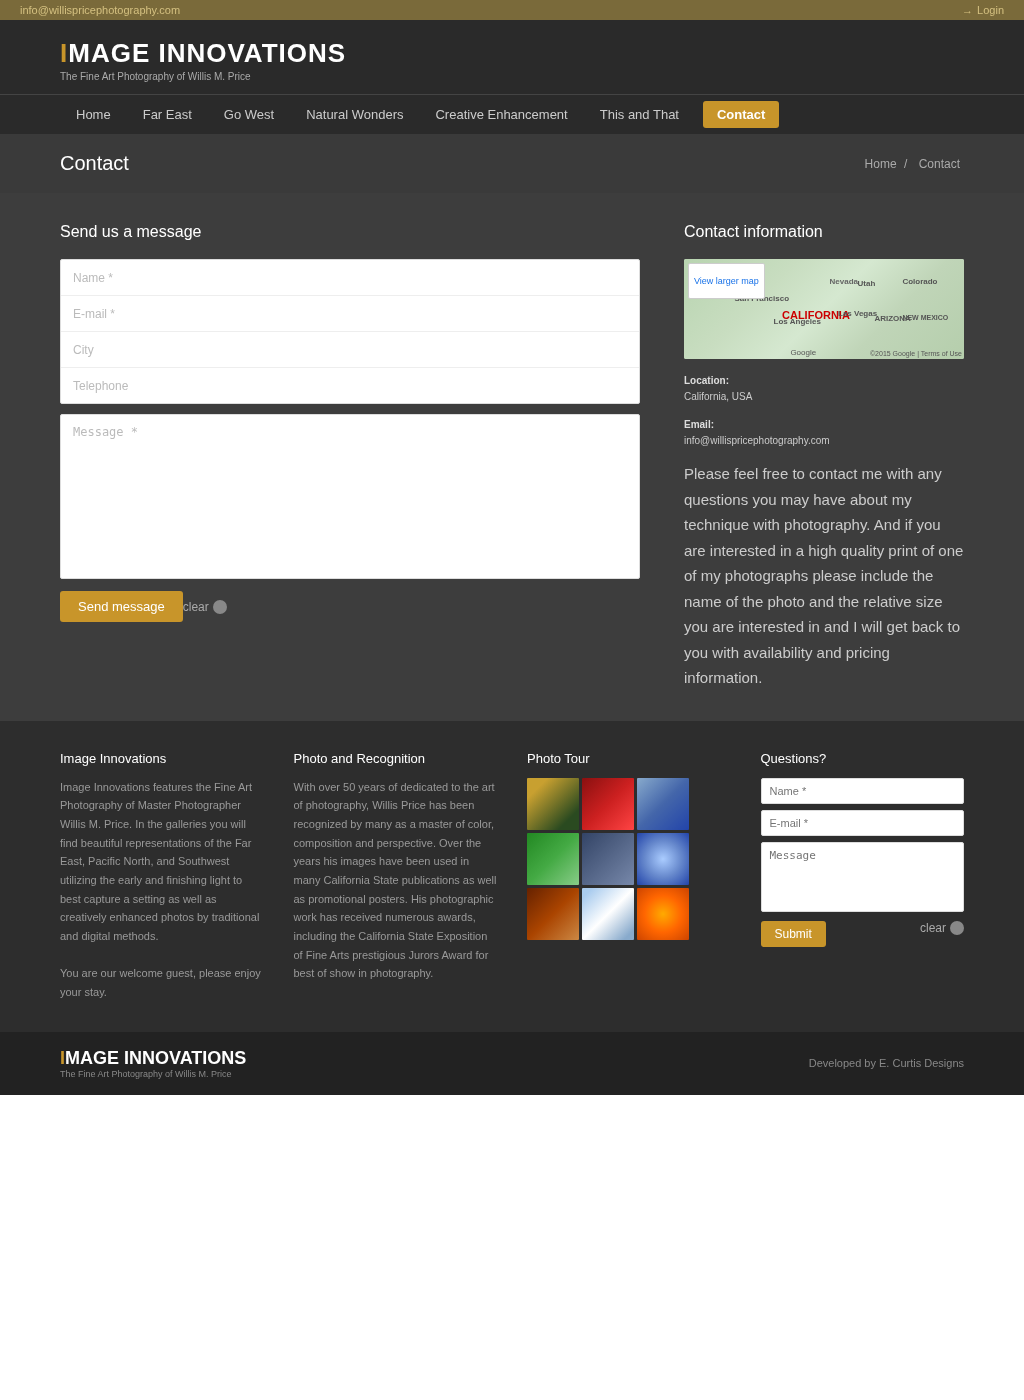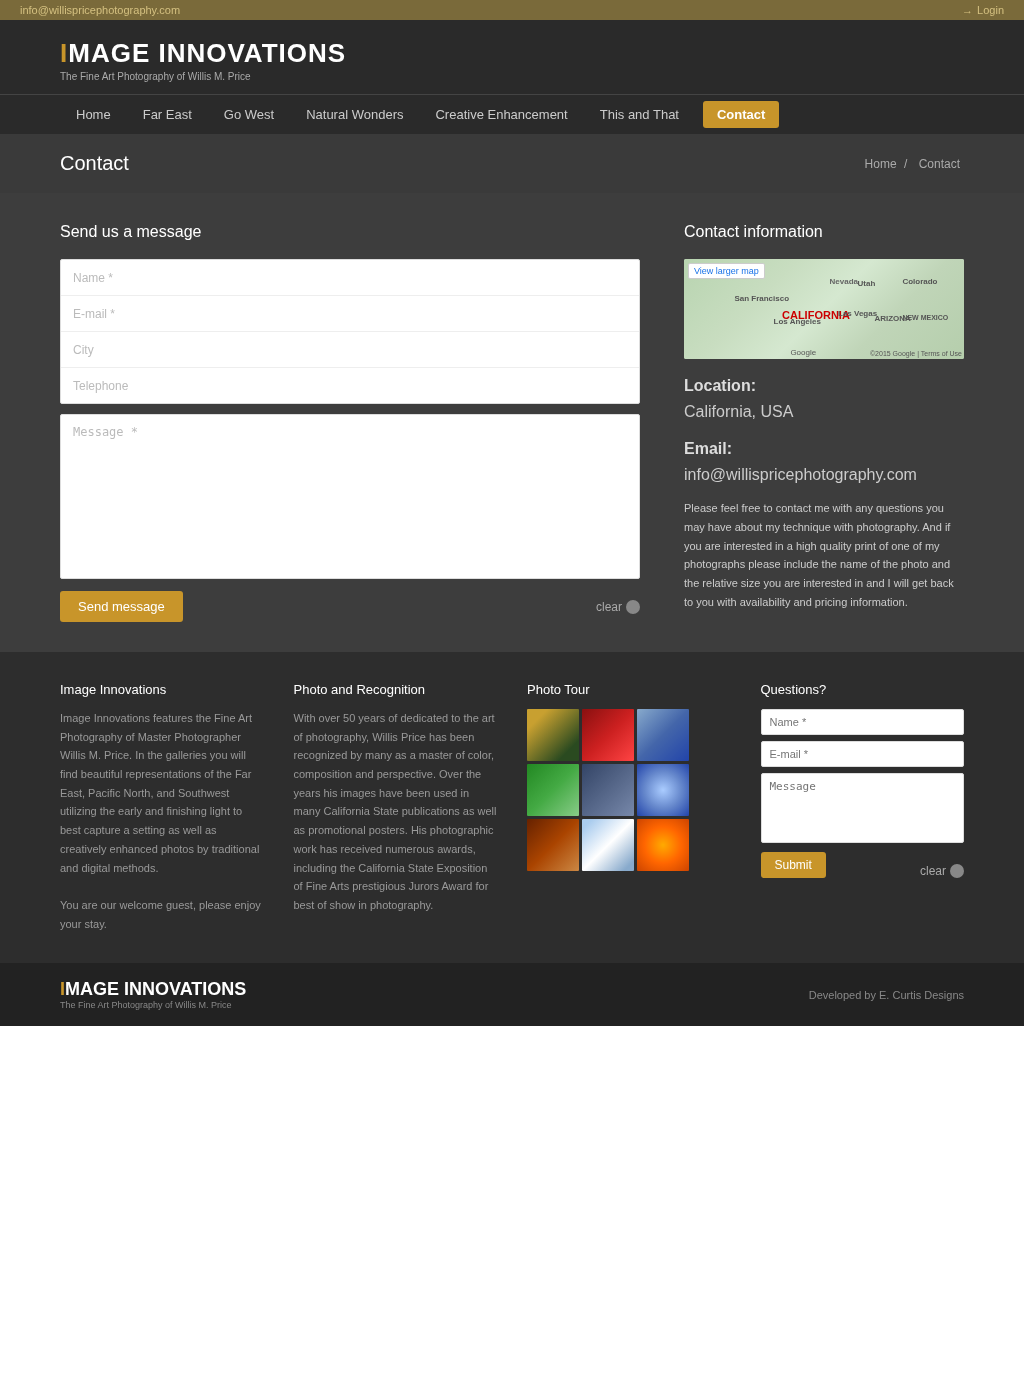--- a/index.html
+++ b/index.html
@@ -148,21 +148,20 @@
       padding: 10px 12px;
       font-size: 12px;
       color: #0369a1;
       height: 160px;
       background: transparent;
     }
     .message-box textarea::placeholder { color: #bbb; }
 
     .form-actions {
       display: flex;
-      justify-content: space-between;
       align-items: center;
     }
     .send-btn {
       background: #c8952a;
       color: #fff;
       border: none;
       padding: 8px 18px;
       border-radius: 3px;
       cursor: pointer;
       font-size: 13px;
@@ -200,21 +199,21 @@
       background: linear-gradient(135deg, #b8d4b0 0%, #c8ddc0 30%, #d5e8d0 50%, #c0d5b8 70%, #b5ceac 100%);
       position: relative;
     }
     .map-view-larger {
       position: absolute;
       top: 4px;
       left: 4px;
       background: #fff;
       border: 1px solid #ccc;
       border-radius: 2px;
-      padding: 2px 5px;
+      padding: 12px 5px;
       font-size: 9px;
       color: #1a73e8;
       cursor: pointer;
       z-index: 2;
     }
     .map-label {
       position: absolute;
       color: #555;
       font-size: 8px;
       font-weight: bold;
@@ -239,30 +238,30 @@
     .map-copyright {
       position: absolute;
       bottom: 2px;
       right: 2px;
       font-size: 7px;
       color: #555;
     }
 
     .contact-detail {
       color: #ccc;
-      font-size: 16px;
+      font-size: 10px;
       margin-bottom: 12px;
       line-height: 1.6;
     }
     .contact-detail strong {
       color: #ddd;
     }
     .contact-note {
       color: #ccc;
-      font-size: 11px;
+      font-size: 15px;
       line-height: 1.7;
     }
 
     
     .footer {
       background: #2d2d2d;
       padding: 30px 60px;
     }
     .footer-grid {
       display: grid;
@@ -317,21 +316,21 @@
       border-radius: 2px;
       outline: none;
     }
     .footer-form textarea {
       height: 70px;
       resize: none;
     }
     .footer-form-actions {
       display: flex;
       justify-content: space-between;
-      align-items: flex-end;
+      align-items: flex-start;
     }
     .footer-submit-btn {
       background: #c8952a;
       color: #fff;
       border: none;
       padding: 6px 14px;
       border-radius: 3px;
       cursor: pointer;
       font-size: 12px;
     }

